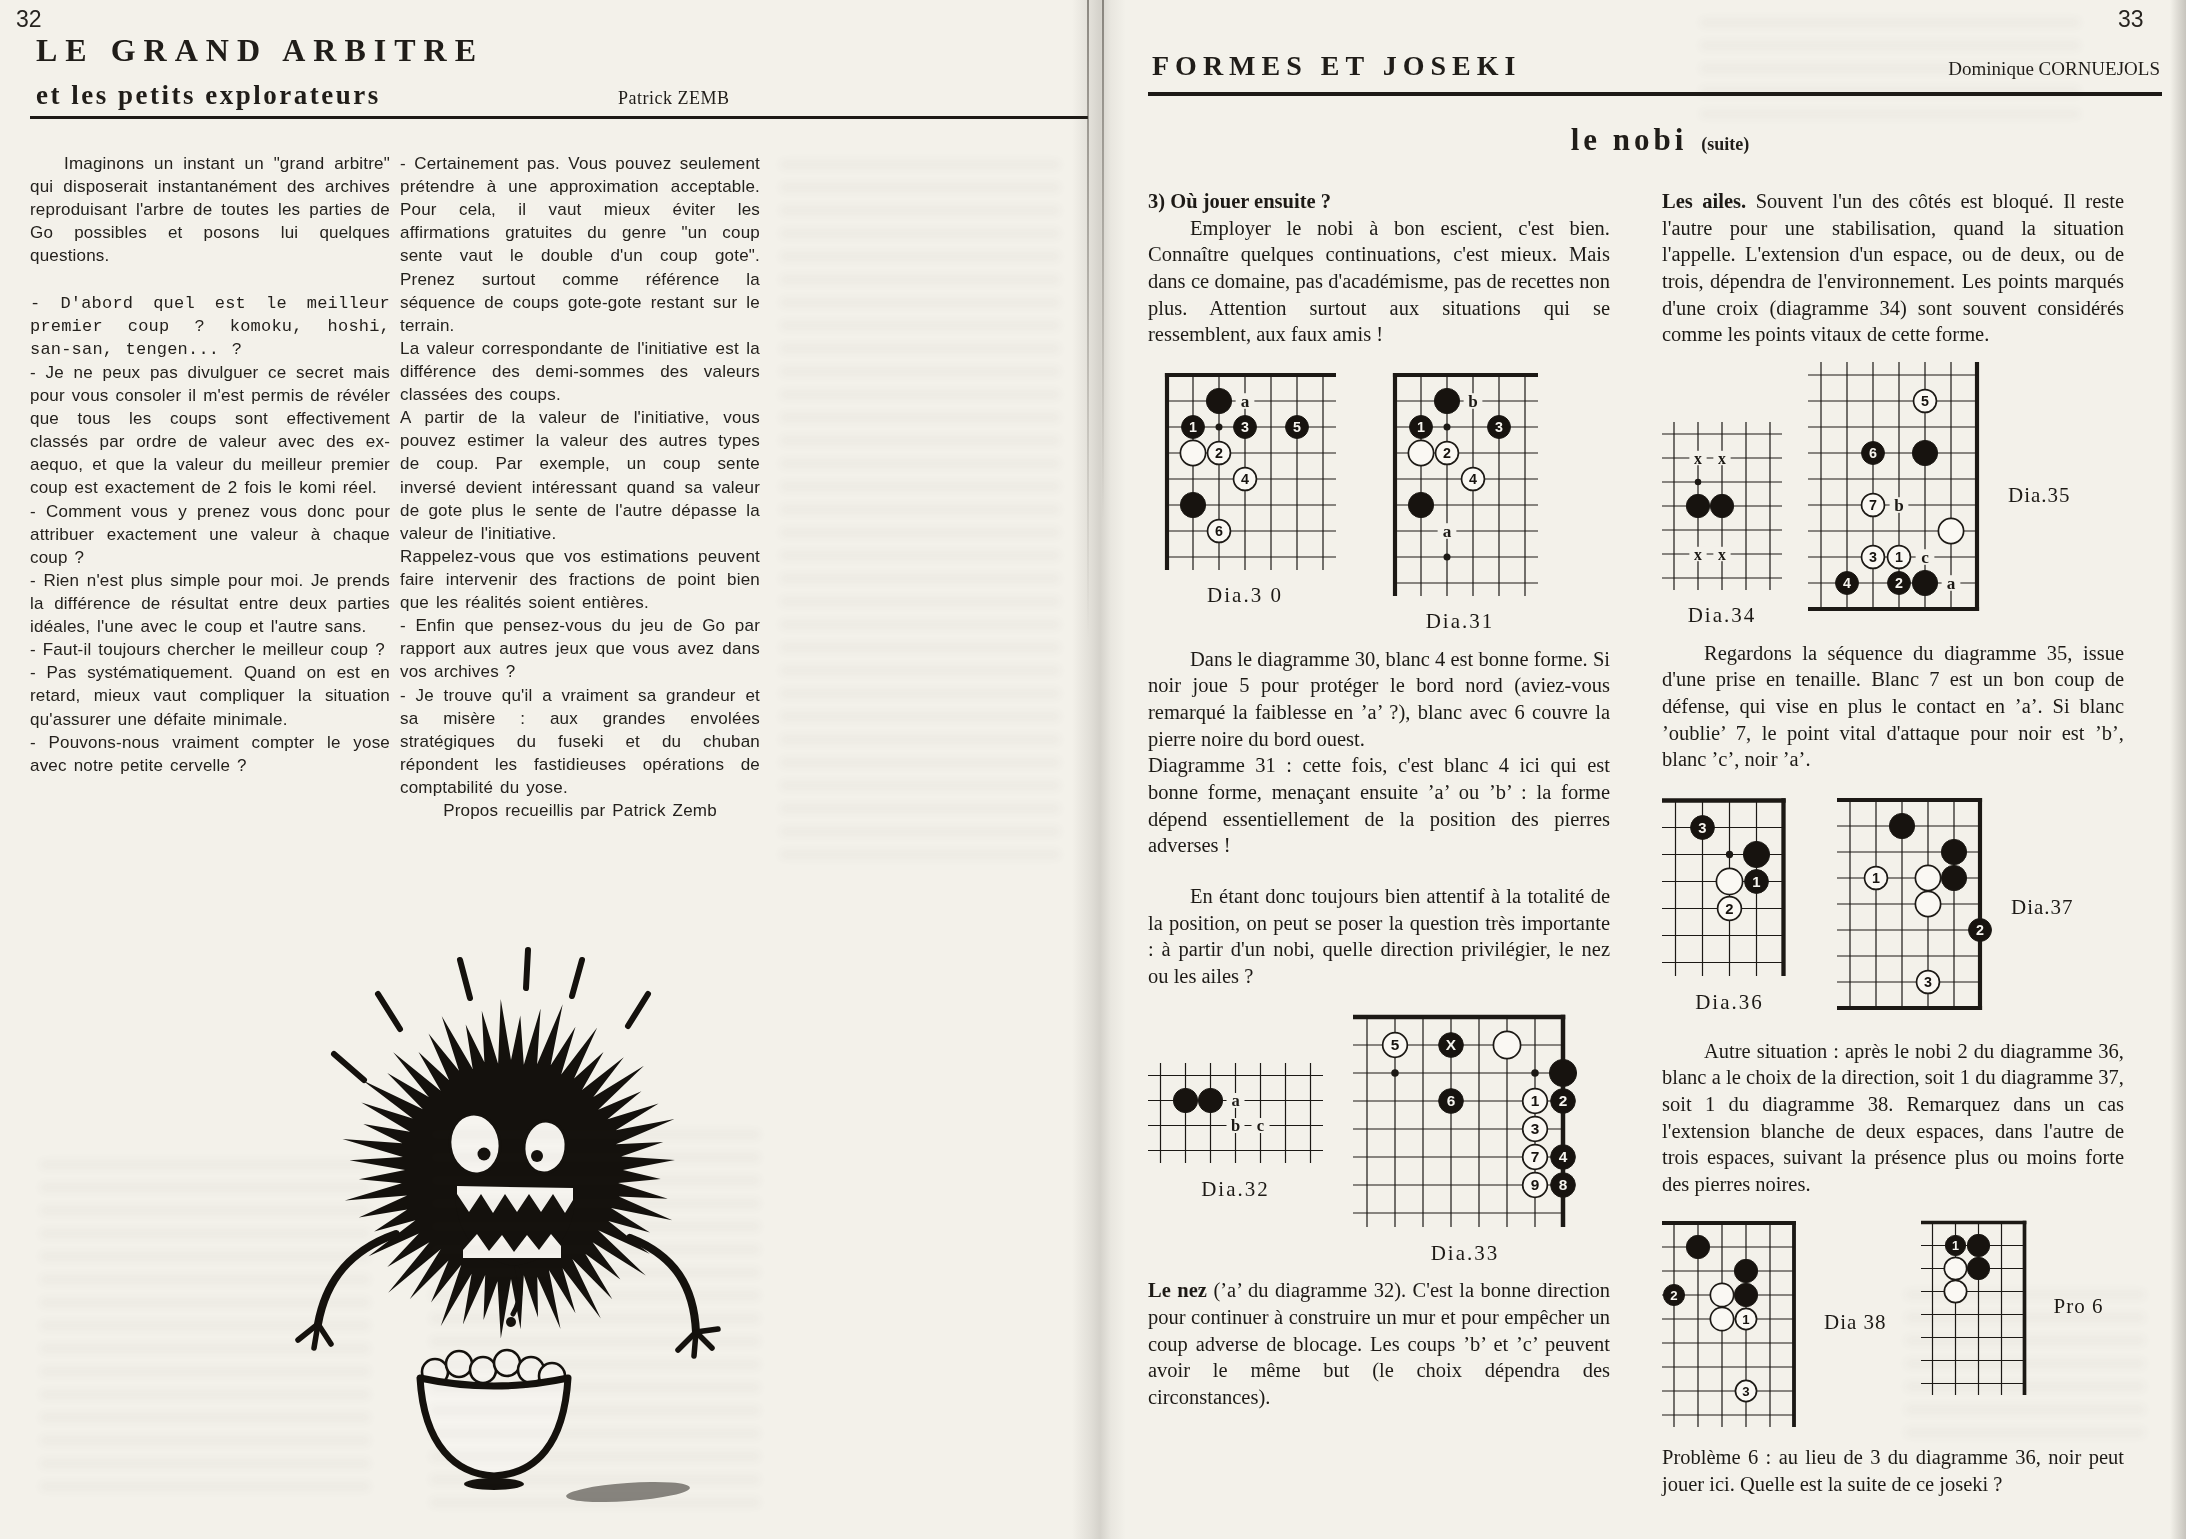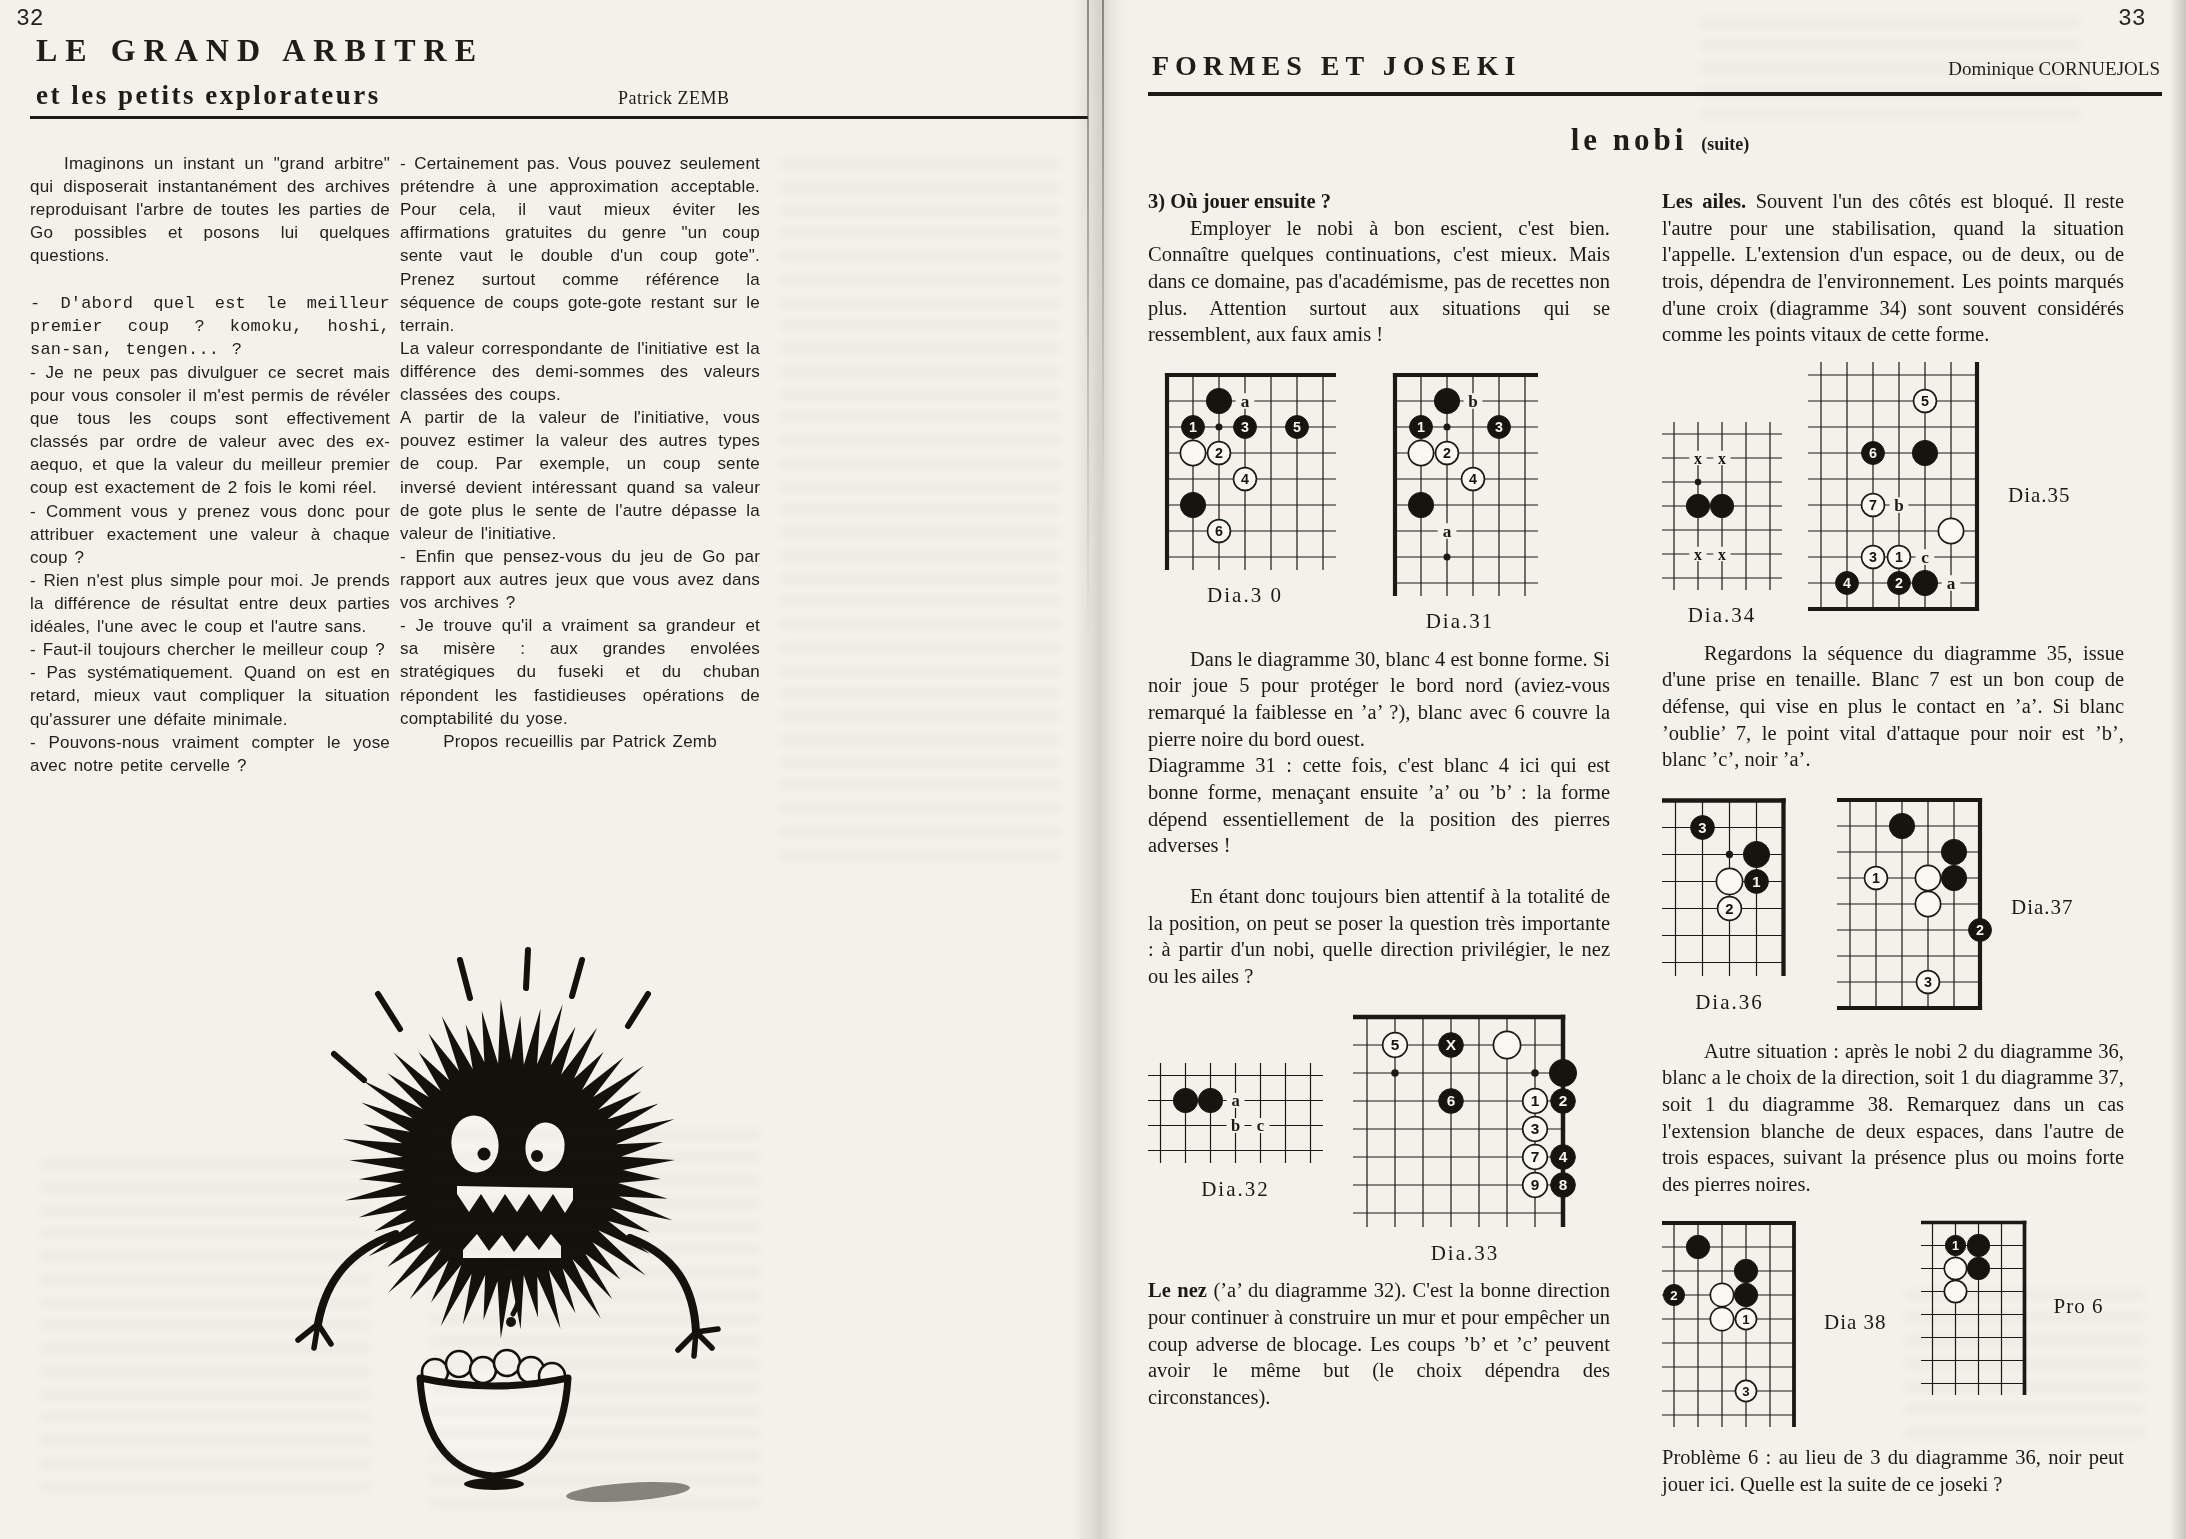--- a/index.html
+++ b/index.html
@@ -1,19 +1,19 @@
 <!DOCTYPE html>
 <html><head>
 <meta charset="utf-8">
 <style>
   html,body{margin:0;padding:0;background:#d8d4cc;}
   .spread{position:relative;width:2186px;height:1539px;background:#f3f1ea;overflow:hidden;
           font-family:"Liberation Serif",serif;color:#201d19;}
   
-  .pagenum{position:absolute;font-family:Liberation Mono, monospace;font-size:23px;color:#26231f;}
+  .pagenum{position:absolute;font-family:Liberation Sans, sans-serif;font-size:23px;color:#26231f;}
   .rule{position:absolute;background:#1d1a16;height:3px;}
   
   .l-title{position:absolute;left:36px;top:32px;font-size:32px;font-weight:bold;letter-spacing:8px;}
   .l-sub{position:absolute;left:36px;top:80px;font-size:27px;font-weight:bold;letter-spacing:2.5px;}
   .l-author{position:absolute;left:610px;top:88px;font-size:18px;letter-spacing:.5px;margin-left:8px;}
   .lcol{position:absolute;top:152px;width:360px;text-align:justify;
         font-family:"Liberation Sans",sans-serif;font-size:17px;line-height:1.36;
         word-spacing:2px;letter-spacing:.2px;color:#24211d;}
   .lcol .para{margin:0;}
   .lcol .para.gap{margin-top:24px;font-family:Liberation Mono, monospace;}
@@ -69,20 +69,21 @@
       <p class="para"><span>- Rien n'est plus simple pour moi. Je prends la différence de résultat entre deux parties idéales, l'une avec le coup et l'autre sans.</span></p>
       <p class="para"><span>- Faut-il toujours chercher le meilleur coup ?</span></p>
       <p class="para"><span>- Pas systématiquement. Quand on est en retard, mieux vaut compliquer la situation qu'assurer une défaite minimale.</span></p>
       <p class="para"><span>- Pouvons-nous vraiment compter le yose avec notre petite cervelle ?</span></p>
     </div>
   <div class="lcol" style="left:400px;">
     <div>
         <p class="para"><span>- Certainement pas. Vous pouvez seulement prétendre à une approximation acceptable. Pour cela, il vaut mieux éviter les affirmations gratuites du genre "un coup sente vaut le double d'un coup gote". Prenez surtout comme référence la séquence de coups gote-gote restant sur le terrain.</span></p>
         <p class="para"><span>La valeur correspondante de l'initiative est la différence des demi-sommes des valeurs classées des coups.</span></p>
         <p class="para"><span>A partir de la valeur de l'initiative, vous pouvez estimer la valeur des autres types de coup. Par exemple, un coup sente inversé devient intéressant quand sa valeur de gote plus le sente de l'autre dépasse la valeur de l'initiative.</span></p>
+        <p class="para"><span>Rappelez-vous que vos estimations peuvent faire intervenir des fractions de point bien que les réalités soient entières.</span></p>
         <p class="para"><span>- Enfin que pensez-vous du jeu de Go par rapport aux autres jeux que vous avez dans vos archives ?</span></p>
         <p class="para"><span>- Je trouve qu'il a vraiment sa grandeur et sa misère : aux grandes envolées stratégiques du fuseki et du chuban répondent les fastidieuses opérations de comptabilité du yose.</span></p>
       </div>
     <p class="para credit">Propos recueillis par Patrick Zemb</p>
   </div>
 
   <svg class="creature" id="creature" viewBox="0 0 522 600">
       <line x1="150" y1="62" x2="172" y2="97" stroke="#14110d" stroke-width="6" stroke-linecap="round"></line>
       <line x1="232" y1="28" x2="242" y2="66" stroke="#14110d" stroke-width="6" stroke-linecap="round"></line>
       <line x1="300" y1="18" x2="298" y2="56" stroke="#14110d" stroke-width="6" stroke-linecap="round"></line>

